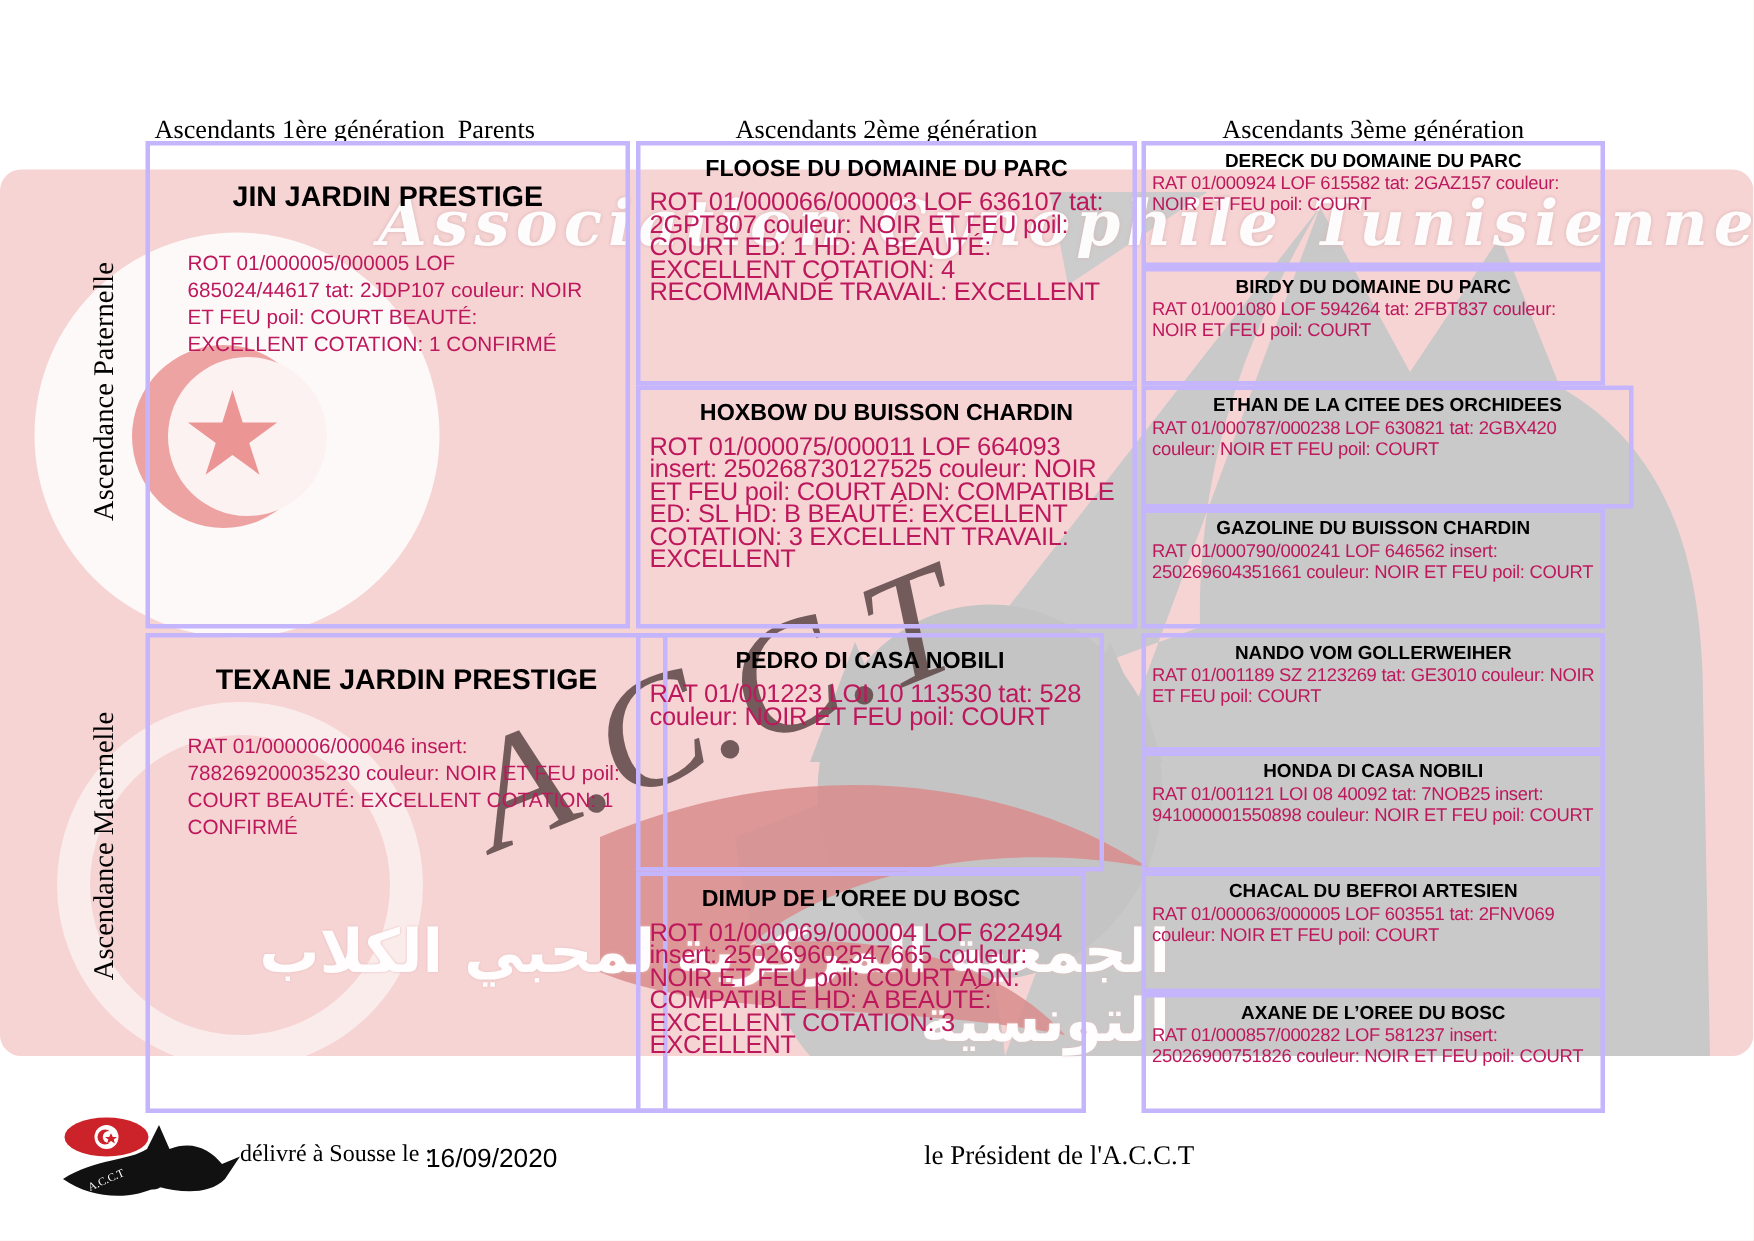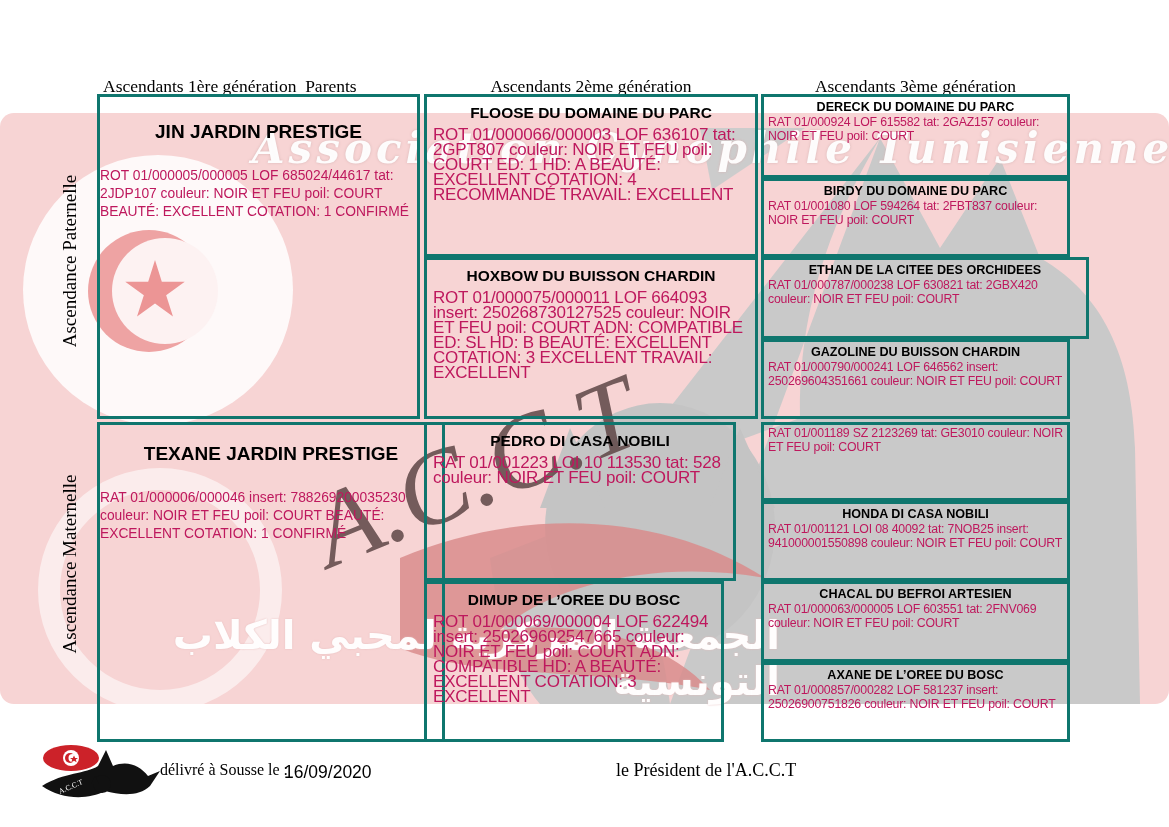--- a/index.html
+++ b/index.html
@@ -19,25 +19,25 @@
            border:22px solid rgba(255,255,255,.55);}
   .wm-script{position:absolute;left:252px;top:124px;width:900px;white-space:nowrap;
              font-family:"DejaVu Serif","Liberation Serif",serif;font-style:italic;font-weight:bold;
              font-size:42px;letter-spacing:4px;color:rgba(255,255,255,.95);text-shadow:0 0 3px #d8b6b6;}
   .wm-arabic{position:absolute;left:100px;top:612px;width:680px;direction:rtl;
              font-family:"DejaVu Sans",sans-serif;font-weight:bold;font-size:40px;
              color:rgba(255,255,255,.97);text-shadow:0 0 2px #e6bcbc;}
   .wm-svg{position:absolute;left:240px;top:128px;}
 
   
-  .cell{position:absolute;border:3px solid #0f766e;box-sizing:border-box;z-index:2;background:transparent;}
+  .cell{position:absolute;border:3px solid #c4b5fd;box-sizing:border-box;z-index:2;background:transparent;}
   .cell .name{font-weight:bold;text-align:center;color:#000;}
   .cell .det{font-weight:normal;color:#be185d;}
   .g1 .name{font-size:19px;margin-top:24px;}
-  .g1 .det{font-size:13.8px;line-height:18px;margin-top:24px;padding:0 0;}
+  .g1 .det{font-size:13.8px;line-height:18px;margin-top:24px;padding:0 25px;}
   .g2 .name{font-size:15.5px;margin-top:7px;}
   .g2 .det{font-size:17px;line-height:15px;margin-top:5px;padding:0 6px;letter-spacing:-0.2px;}
   .g3 .name{font-size:12.6px;margin-top:3px;}
   .g3 .det{font-size:12.3px;line-height:14px;margin-top:1px;padding:0 4px;letter-spacing:-0.2px;}
 
   .col-header{position:absolute;top:76px;font-family:"Liberation Serif",serif;font-size:17.5px;color:#000;
               white-space:pre-wrap;z-index:2;}
   .v-label{position:absolute;font-family:"Liberation Serif",serif;font-size:19px;color:#000;z-index:2;
            transform:rotate(-90deg);transform-origin:center;white-space:nowrap;width:240px;text-align:center;}
 
@@ -125,20 +125,21 @@
   </div>
   <div class="cell g3" style="left:761px;top:257px;width:328px;height:82px;">
     <div class="name">ETHAN DE LA CITEE DES ORCHIDEES</div>
     <div class="det">RAT 01/000787/000238 LOF 630821 tat: 2GBX420 couleur: NOIR ET FEU poil: COURT</div>
   </div>
   <div class="cell g3" style="left:761px;top:339px;width:309px;height:80px;">
     <div class="name">GAZOLINE DU BUISSON CHARDIN</div>
     <div class="det">RAT 01/000790/000241 LOF 646562 insert: 250269604351661 couleur: NOIR ET FEU poil: COURT</div>
   </div>
   <div class="cell g3" style="left:761px;top:422px;width:309px;height:79px;">
+    <div class="name">NANDO VOM GOLLERWEIHER</div>
     <div class="det">RAT 01/001189 SZ 2123269 tat: GE3010 couleur: NOIR ET FEU poil: COURT</div>
   </div>
   <div class="cell g3" style="left:761px;top:501px;width:309px;height:80px;">
     <div class="name">HONDA DI CASA NOBILI</div>
     <div class="det">RAT 01/001121 LOI 08 40092 tat: 7NOB25 insert: 941000001550898 couleur: NOIR ET FEU poil: COURT</div>
   </div>
   <div class="cell g3" style="left:761px;top:581px;width:309px;height:81px;">
     <div class="name">CHACAL DU BEFROI ARTESIEN</div>
     <div class="det">RAT 01/000063/000005 LOF 603551 tat: 2FNV069 couleur: NOIR ET FEU poil: COURT</div>
   </div>

